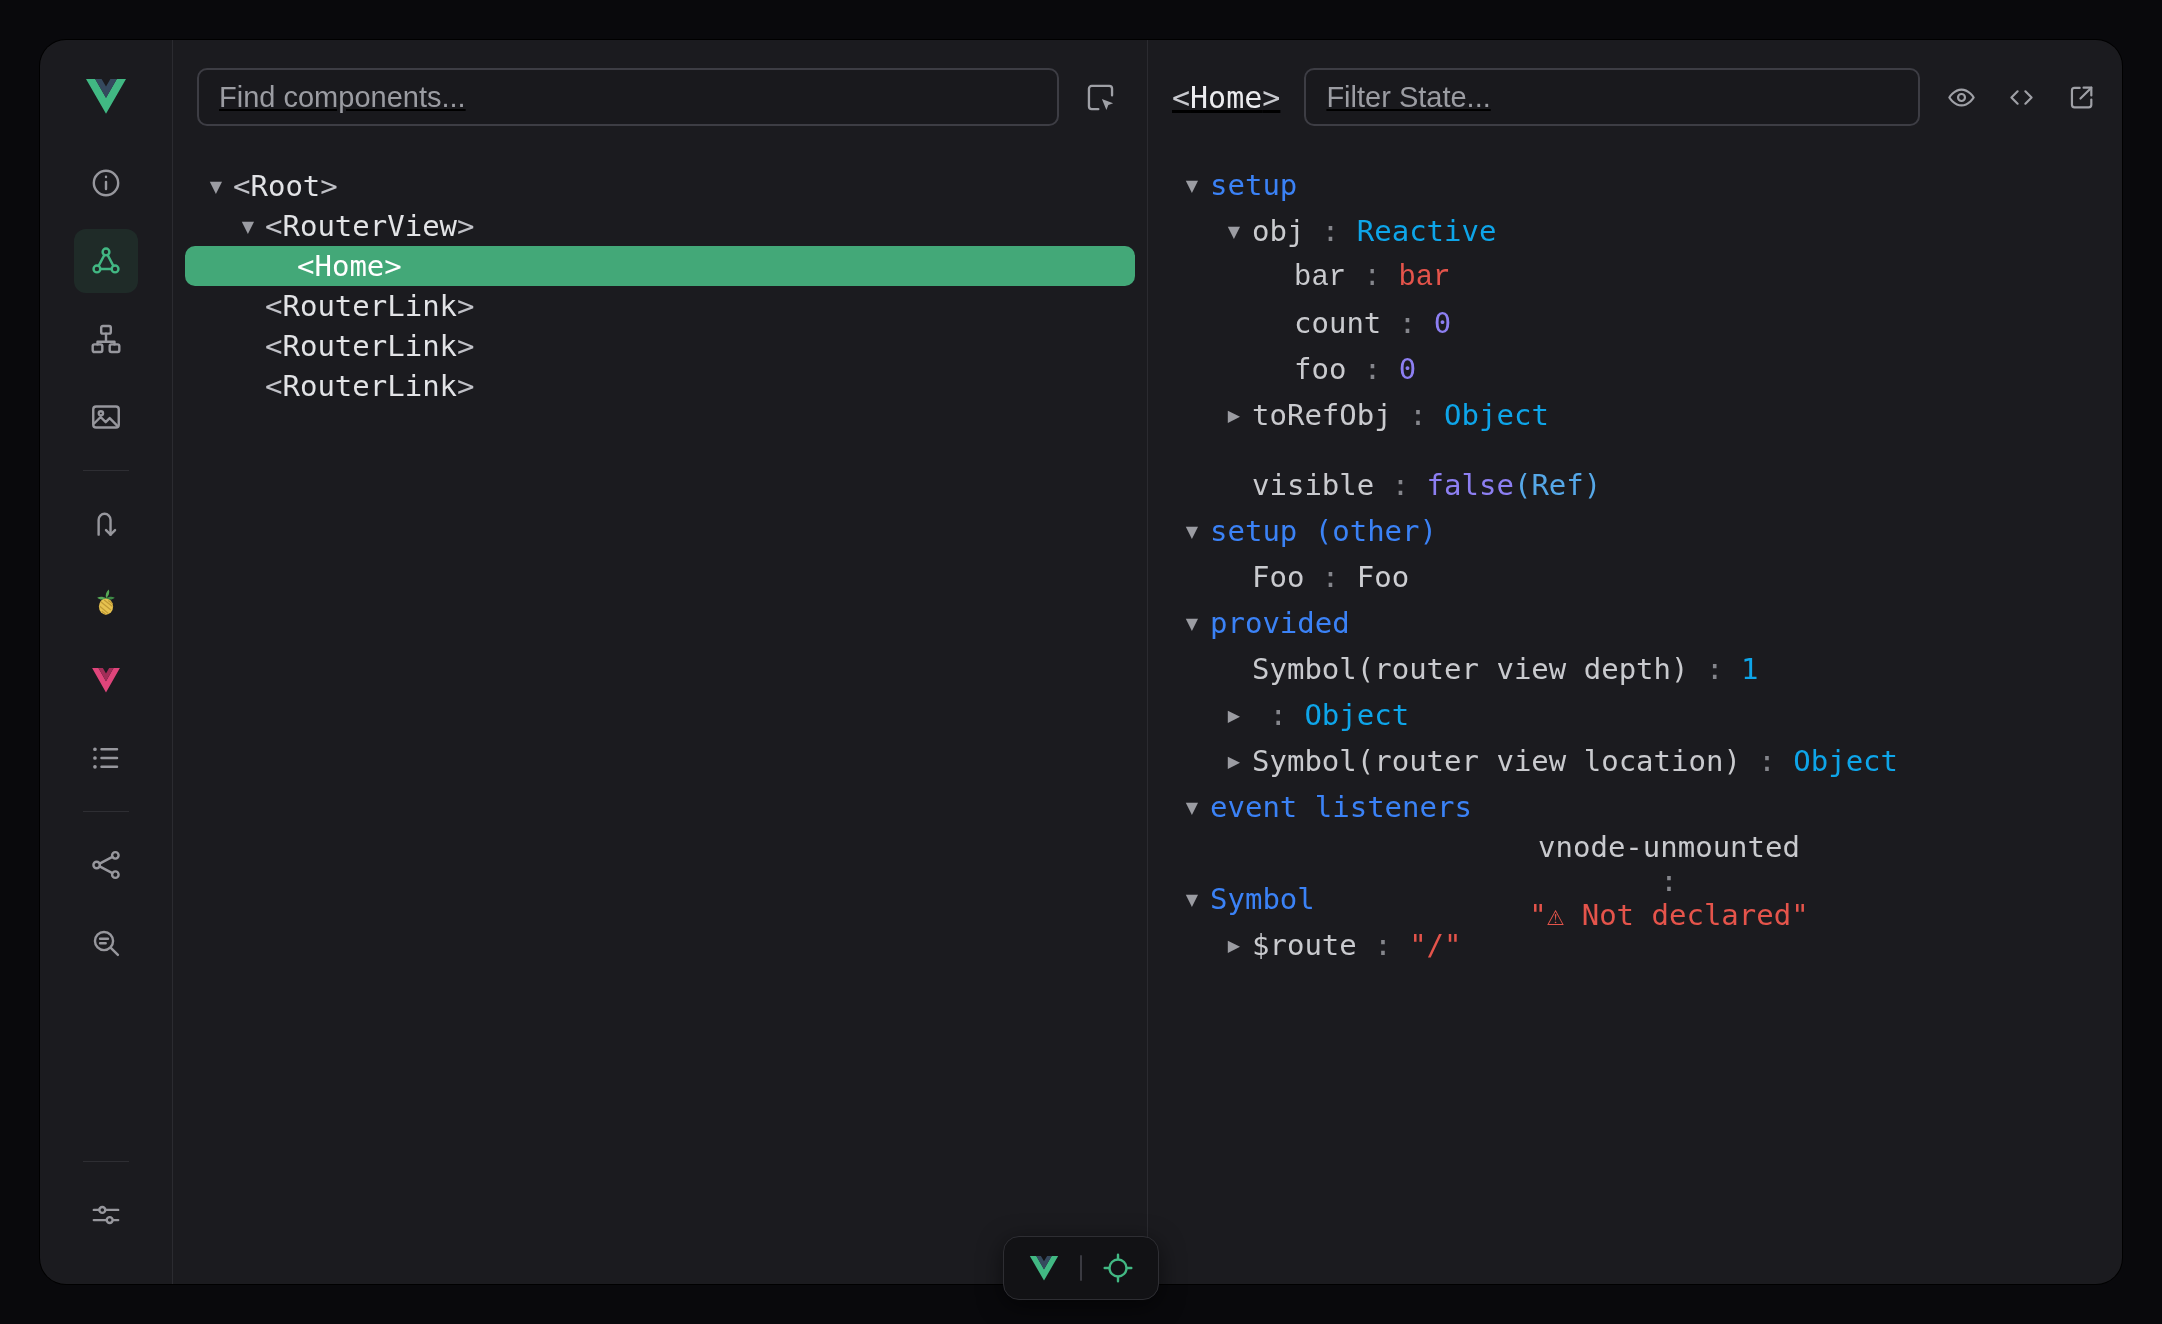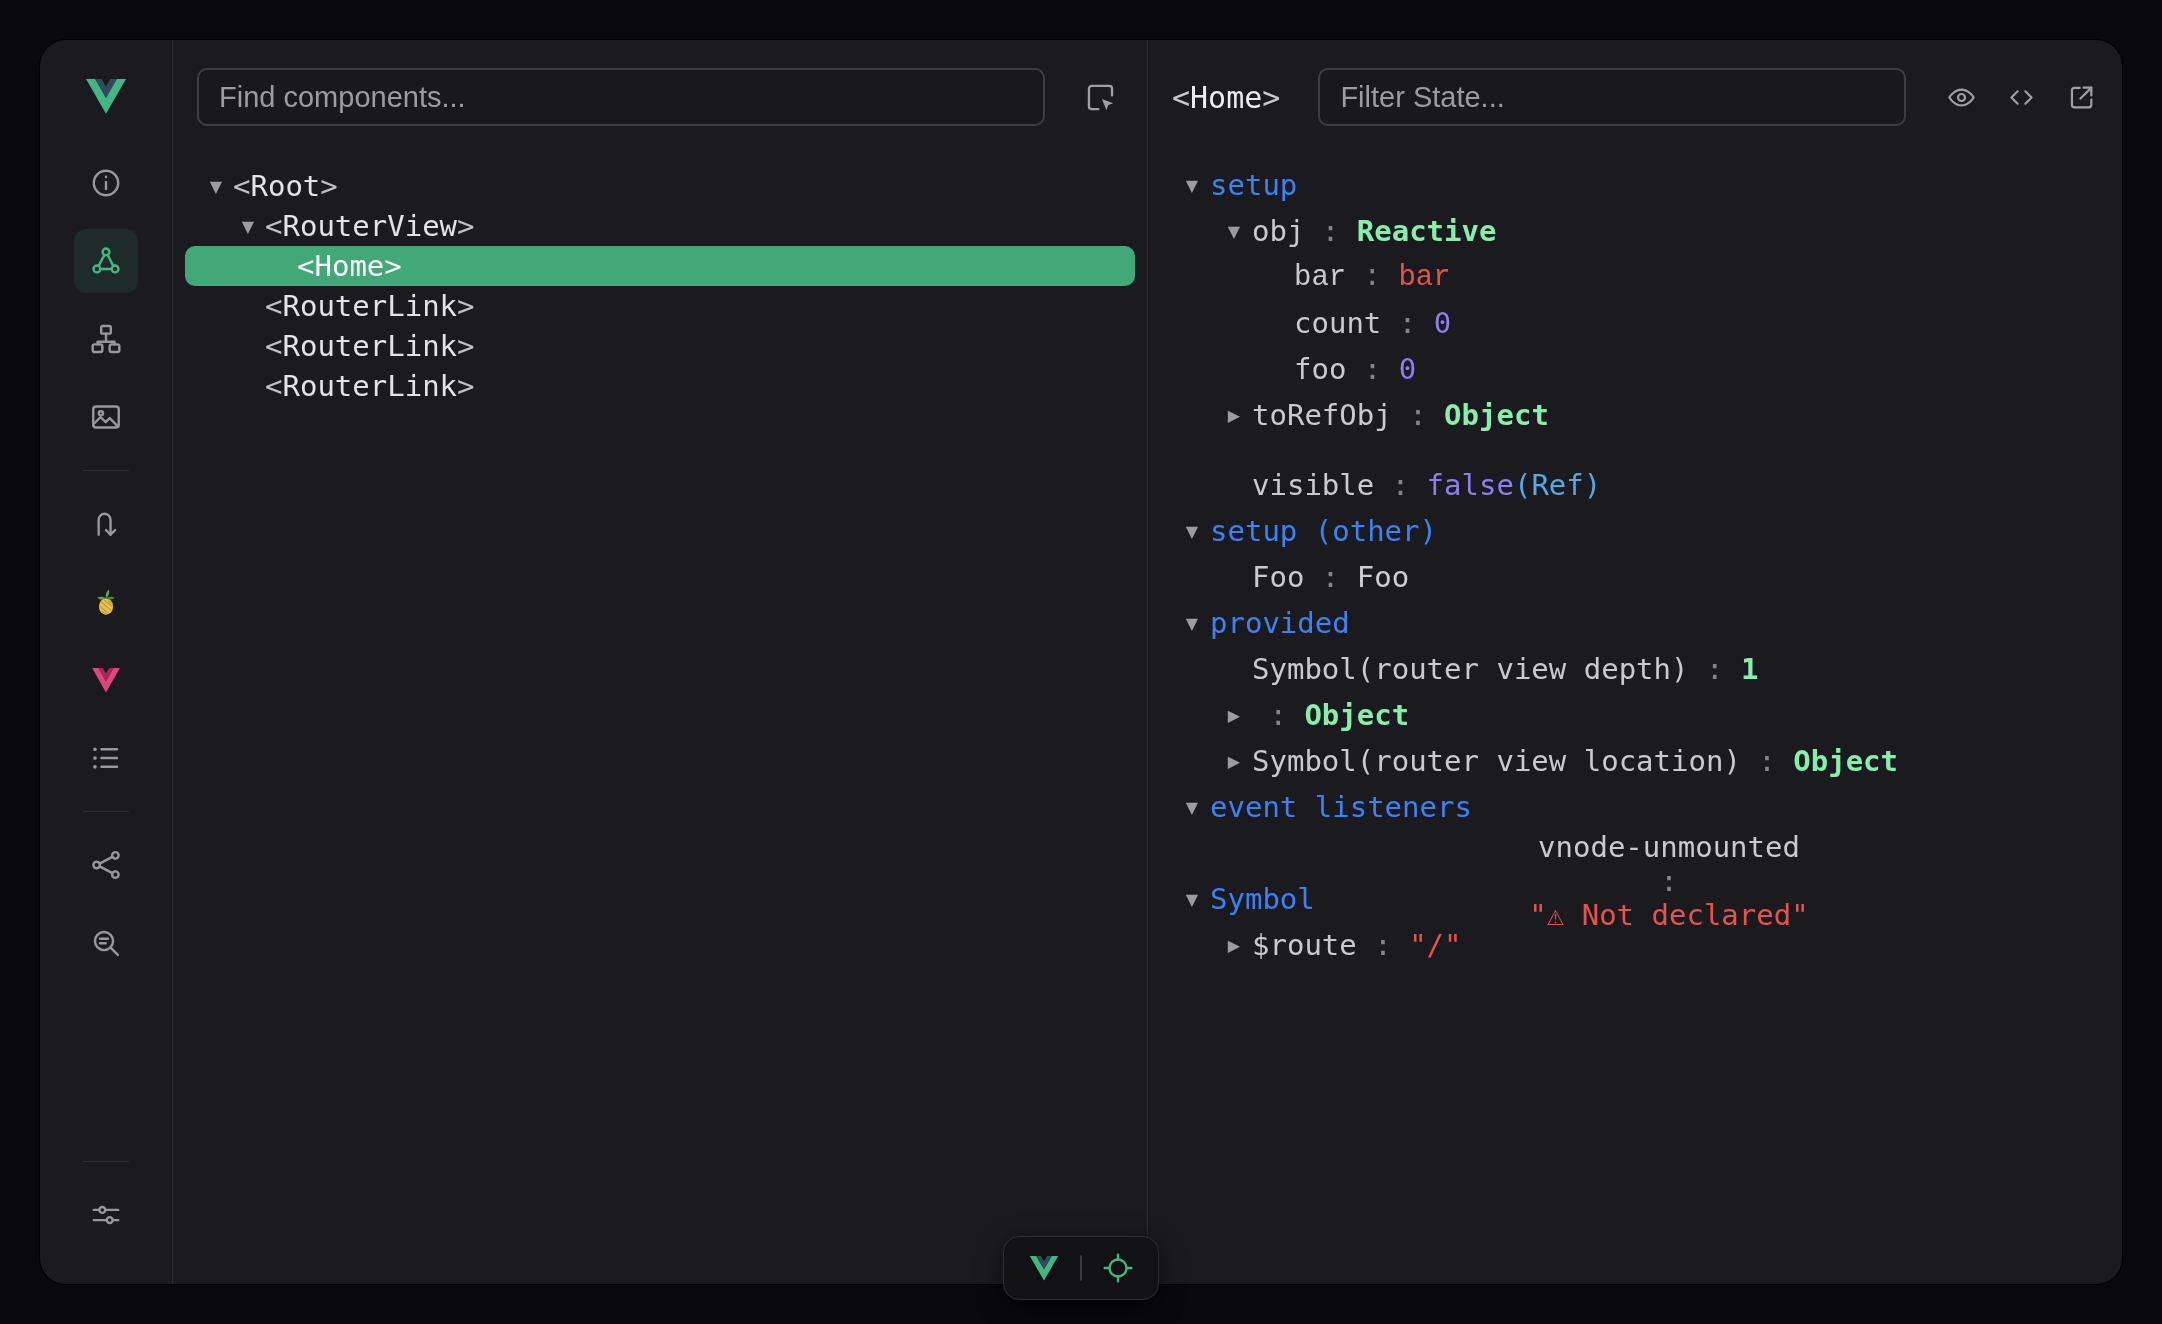--- a/index.html
+++ b/index.html
@@ -26,21 +26,21 @@
   }
   .rail-item svg { width:34px; height:34px; }
   .rail-item.active { color:#42b883; background:rgba(66,184,131,0.10); }
   .rail-divider { width:46px; height:1px; background:#2e2e33; margin:14px 0; flex-shrink:0; }
   .rail-bottom { margin-top:auto; display:flex; flex-direction:column; align-items:center; }
   .ric { display:flex; align-items:center; justify-content:center; }
 
   
   .panel { flex:1; display:flex; flex-direction:column; min-width:0; }
   .components-panel { border-right:1px solid #2b2b30; }
-  .panel-header { display:flex; align-items:center; padding:28px 20px 18px 24px; gap:28px; }
+  .panel-header { display:flex; align-items:center; padding:28px 20px 18px 24px; gap:14px;text-decoration:underline; }
 
   .search-input {
     flex:1; min-width:0; height:58px; box-sizing:border-box;
     background:#19191d; border:2px solid #3d3d44; border-radius:10px;
     color:#e8e8ea; font-family:"Liberation Sans",sans-serif; font-size:29px; padding:0 20px; outline:none;
   }
   .search-input::placeholder { color:#9b9ca2; }
 
   .icon-btn {
     background:none; border:none; padding:0; color:#9fa0a6; cursor:pointer;
@@ -74,21 +74,21 @@
   
   .state-tree {
     flex:1; padding-top:18px; overflow:hidden;
     font-family:"DejaVu Sans Mono",monospace; font-size:29px;
   }
   .state-row { height:46px; display:flex; align-items:center; white-space:nowrap; cursor:pointer; }
   .state-row .caret { width:36px; }
   .section-title { color:#3b82f6; }
   .key { color:#c9cace; }
   .colon { color:#85868c; white-space:pre; }
-  .v-object { color:#86efac; font-weight:bold; }
+  .v-object { color:#0ea5e9; font-weight:normal; }
   .v-string { color:#e5544b; }
   .v-number { color:#8d7ff2; }
   .v-ref { color:#56a8e8; }
   .v-plain { color:#cdced2; }
 
   
   .footer-pill {
     position:absolute; left:50%; bottom:24px; transform:translateX(-50%); z-index:5;
     height:62px; padding:0 18px; background:#121215; border:1px solid #2e2e33; border-radius:16px;
     display:flex; align-items:center; gap:14px; box-shadow:0 6px 24px rgba(0,0,0,0.55);

